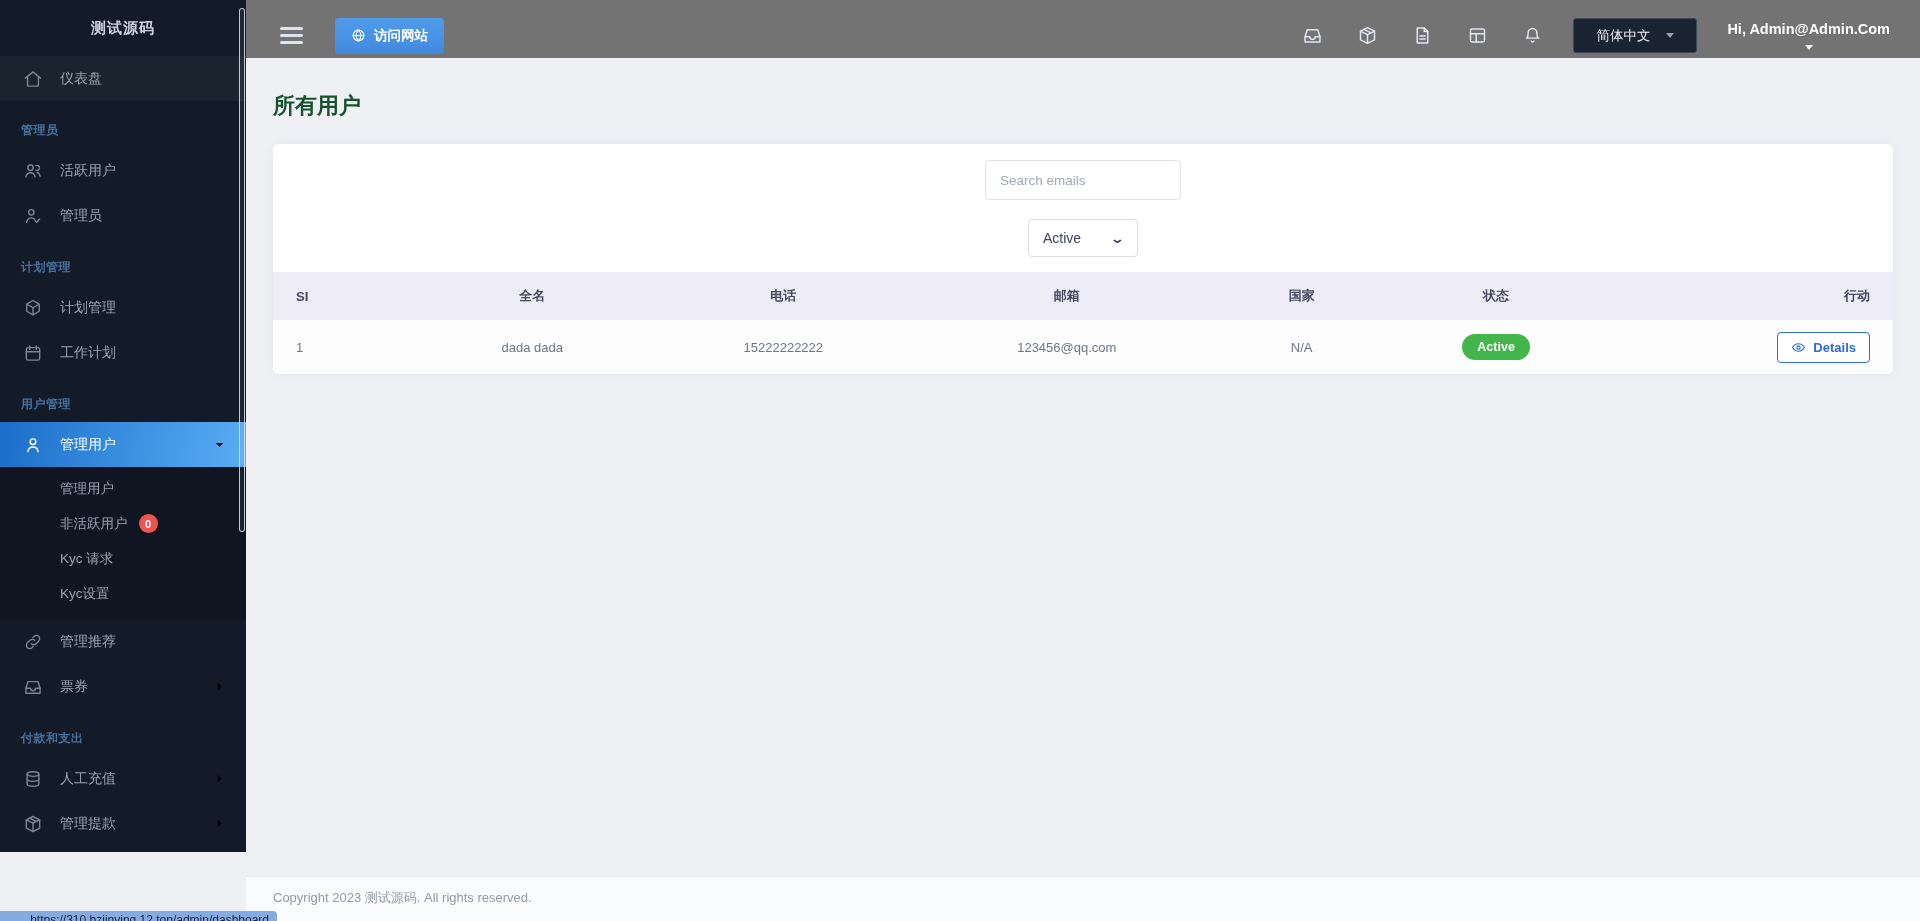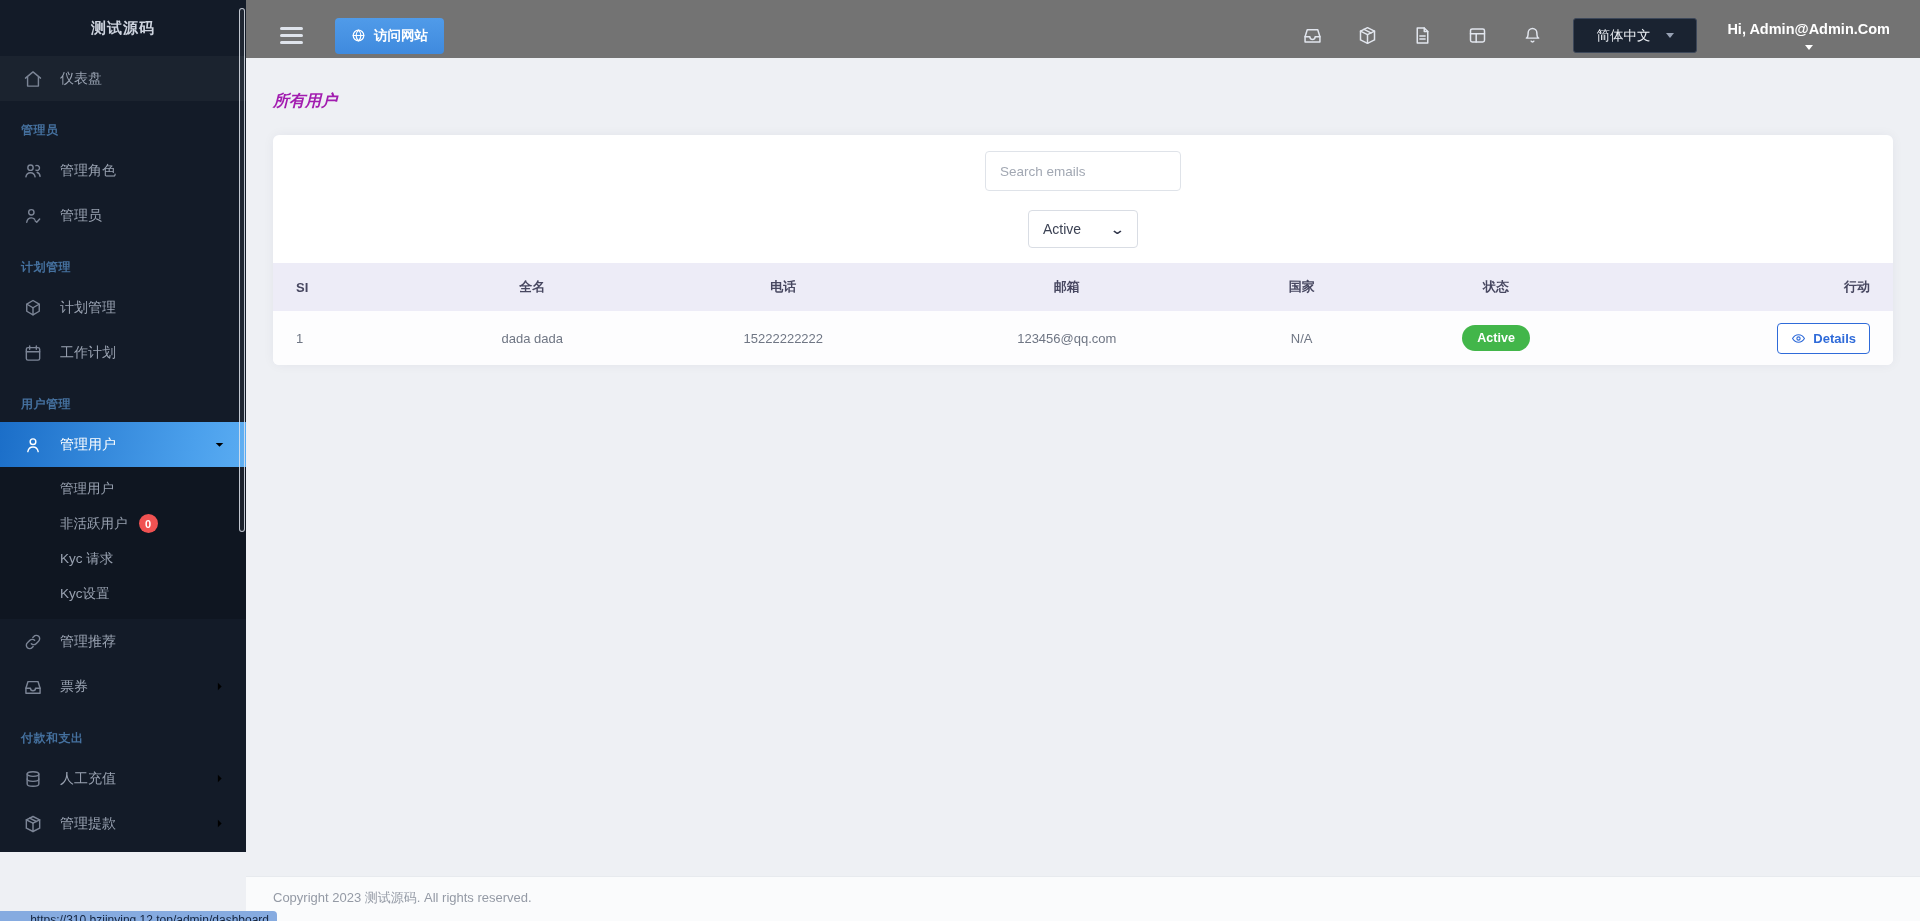--- a/index.html
+++ b/index.html
@@ -89,21 +89,21 @@
     border-top:5px solid #97a1b3;
   }
   .nav-user {
     margin-left:30px; color:#ffffff; font-size:14.5px; font-weight:bold;
     display:flex; align-items:center; gap:8px; cursor:pointer;flex-direction:column;
   }
   .nav-user .caret-down { border-top-color:#ffffff; border-left-width:4px; border-right-width:4px; }
 
   
   .content { flex:1; padding:0 27px; overflow:hidden; }
-  .page-title { margin-top:33px; font-size:16px; font-weight:bold; color:#a21caf;font-style:italic; }
+  .page-title { margin-top:33px; font-size:22px; font-weight:bold; color:#14532d; }
   .card {
     margin-top:23px; background:#ffffff; border-radius:6px;
     box-shadow:0 0 12px rgba(40,40,80,0.05); overflow:hidden;
   }
   .filter-row { display:flex; align-items:center; padding:16px 22px 15px; gap:19px;flex-direction:column; }
   .search-input {
     width:196px; height:40px; border:1px solid #dfe3e9; border-radius:4px;
     padding:0 14px; font-size:13.5px; color:#3c4254; outline:none; font-family:inherit;
   }
   .search-input::placeholder { color:#a2a8b3; }
@@ -177,21 +177,21 @@
 
   <div class="sb-item">
     <span class="icon">
       <svg viewBox="0 0 24 24">
           <circle cx="9" cy="8" r="3.2"></circle>
           <path d="M3.5 19c.5-3.2 2.7-5 5.5-5s5 1.8 5.5 5"></path>
           <path d="M15.5 5.6a3 3 0 110 5.4"></path>
           <path d="M17 13.8c2 .5 3.2 2.1 3.5 4.7"></path>
         </svg>
     </span>
-    <span>管理角色</span>
+    <span>活跃用户</span>
   </div>
 
   <div class="sb-item">
     <span class="icon">
       <svg viewBox="0 0 24 24">
           <circle cx="10" cy="7.5" r="3.2"></circle>
           <path d="M4.5 19.5c.5-3.4 2.7-5.3 5.5-5.3 1.6 0 3 .6 4 1.6"></path>
           <path d="M14.5 17.6l2 2 3.5-4.1"></path>
         </svg>
     </span>

